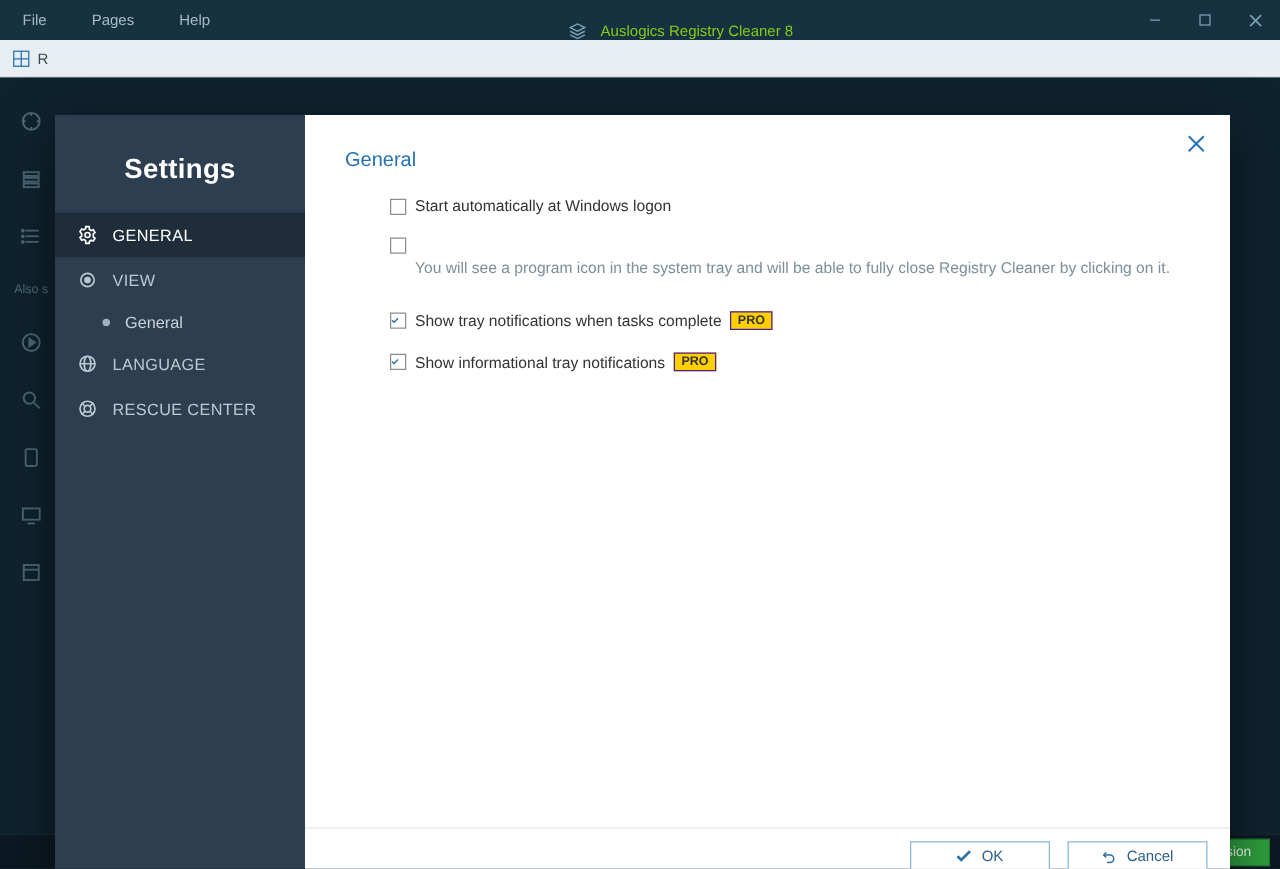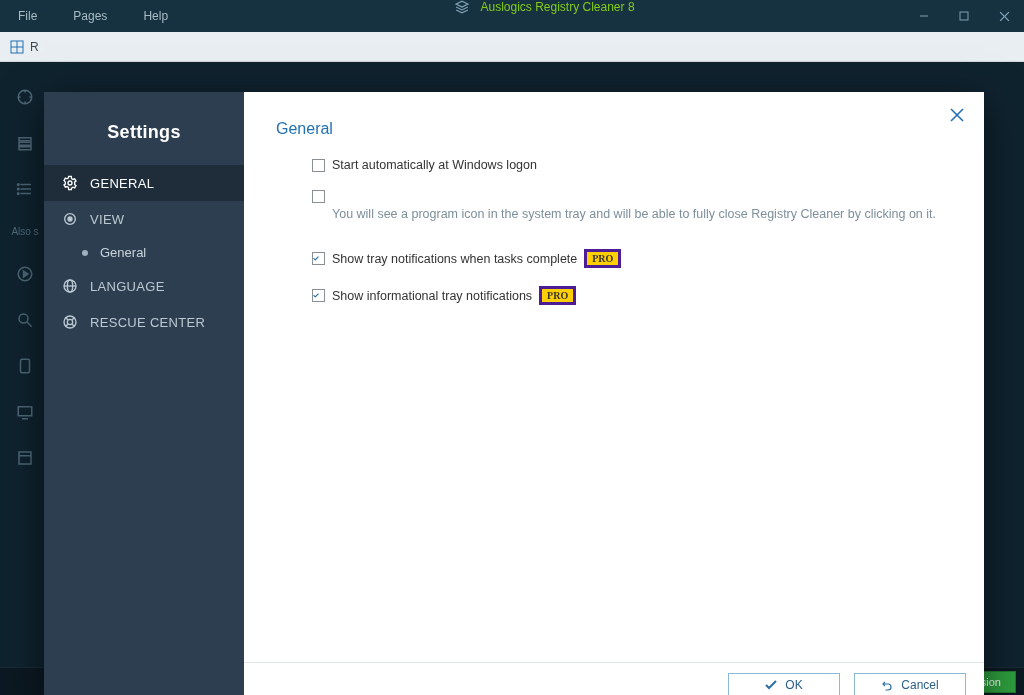--- a/index.html
+++ b/index.html
@@ -2,21 +2,21 @@
 <html><head>
 <meta charset="utf-8">
 <style>
 * { margin: 0; padding: 0; box-sizing: border-box; font-family: "Segoe UI", Tahoma, sans-serif; }
 html, body { width: 1024px; height: 695px; overflow: hidden; background: #0e1b24; }
 
 .titlebar {
   height: 32px;
   background: #163140;
   display: flex;
-  align-items: flex-start;
+  align-items: flex-end;
   color: #a9bcc6;
   font-size: 12px;
 }
 .titlebar .menu-item { padding: 0 18px; cursor: pointer; height: 100%; display: flex; align-items: center; }
 .titlebar .title-center { flex: 1; text-align: center; color: #84cc16; display: flex; align-items: center; justify-content: center; gap: 11px; }
 .titlebar .win-controls { display: flex; }
 .titlebar .win-btn { width: 40px; height: 32px; display: flex; align-items: center; justify-content: center; color: #7fa3b6; cursor: pointer; }
 
 .toolbar-row {
   height: 30px; background: #e9eef2; display: flex; align-items: center; padding: 0 10px;
@@ -51,21 +51,21 @@
 
 
 .modal {
   position: absolute; left: 44px; top: 30px; width: 940px; height: 615px;
   display: flex; box-shadow: 0 10px 40px rgba(0,0,0,0.55);
 }
 .sidebar {
   width: 200px; background: #2c3e50; color: #c9d4dc; display: flex; flex-direction: column;
 }
 .sidebar-title {
-  font-size: 18px; font-weight: 600; color: #fff; padding: 30px 0 22px 0; text-align: center;
+  font-size: 22px; font-weight: 600; color: #fff; padding: 30px 0 22px 0; text-align: center;
   letter-spacing: 0.3px;
 }
 .side-item {
   display: flex; align-items: center; gap: 12px; padding: 10px 18px;
   font-size: 13px; cursor: pointer; color: #bcc9d2; letter-spacing: 0.3px;
 }
 .side-item.active { background: #1f2d3a; color: #fff; }
 .side-sub {
   display: flex; align-items: center; gap: 12px; padding: 8px 18px 8px 38px;
   font-size: 13px; color: #c9d4dc; cursor: pointer;
@@ -91,21 +91,21 @@
 }
 .cbox.checked::after {
   content: ""; width: 9px; height: 9px;
   background: none;
 }
 .cbox.checked svg { display: block; }
 .cbox svg { display: none; }
 .opt-label { cursor: pointer; }
 .pro-badge {
   background: #ffcf00; color: #333; font-size: 10px; font-weight: 700;
-  padding: 1px 5px; border: 3px solid #4c1d95; font-family: Liberation Serif, serif;
+  padding: 1px 5px; border: 1px solid #4c1d95;
 }
 
 .footer {
   border-top: 1px solid #e3e7ea; padding: 10px 18px; display: flex; justify-content: flex-end; gap: 14px;
 }
 .dlg-btn {
   min-width: 112px; height: 24px; border: 1px solid #8bb7d9; background: #fff;
   display: flex; align-items: center; justify-content: center; gap: 8px;
   font-size: 12px; color: #2b5e88; cursor: pointer;
 }

